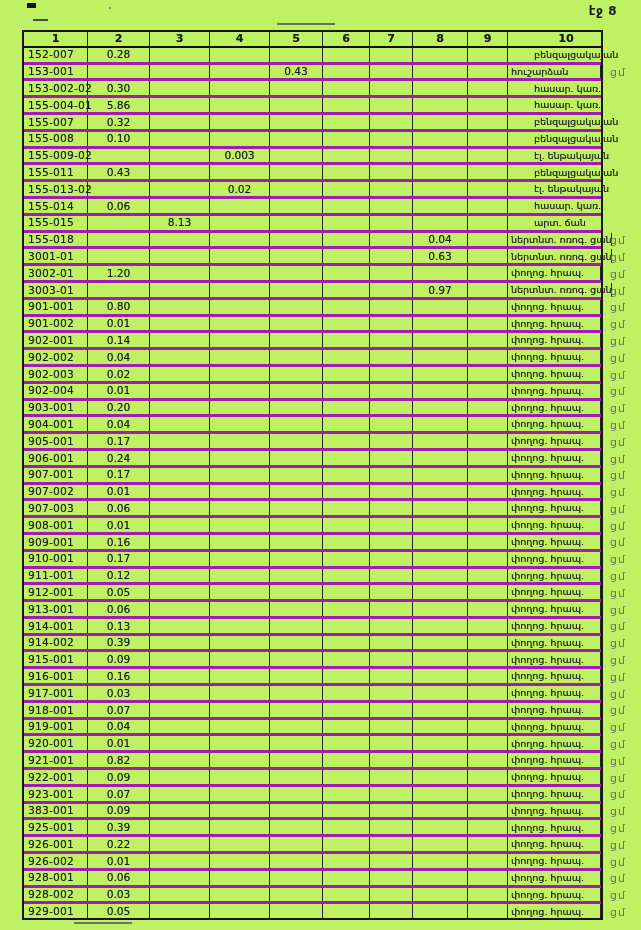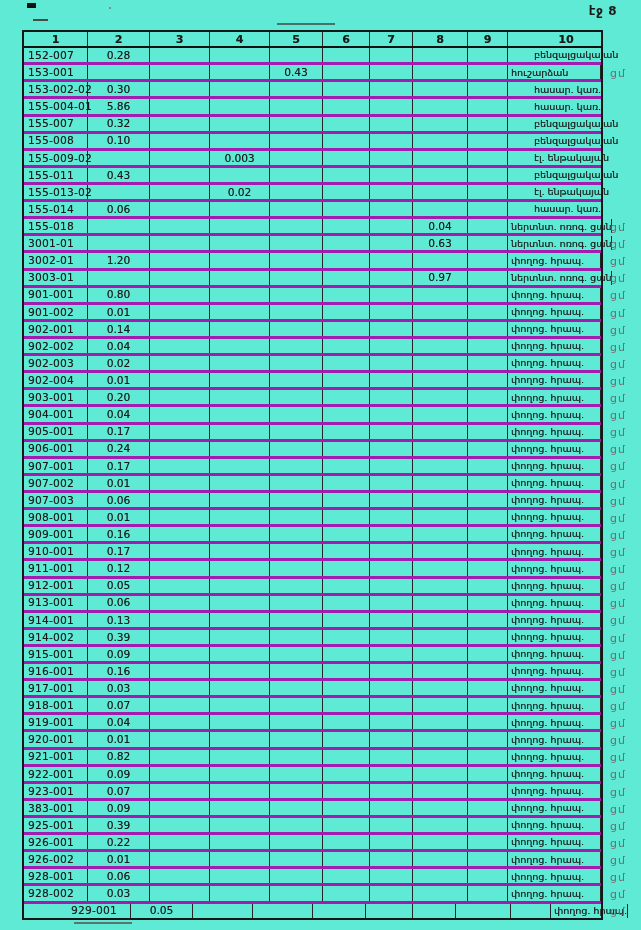--- a/index.html
+++ b/index.html
@@ -6,21 +6,21 @@
   body{
     width:641px;height:930px;
     background:#ffffff;
     font-family:"DejaVu Sans", sans-serif;
     color:#1a1a1a;
     overflow:hidden;
   }
   .page{
     position:relative;
     width:641px;height:930px;
-    background:#5eead4;
+    background:#bef264;
   }
   .page-label{
     position:absolute;
     top:4px;right:24px;
     font-size:12px;
     font-weight:700;
     letter-spacing:0.5px;
   }
   
   .speck{position:absolute;pointer-events:none;}
@@ -41,21 +41,21 @@
     overflow:visible;
   }
   .row{
     flex:1;
     display:grid;
     grid-template-columns:64px 62px 60px 60px 53px 47px 43px 55px 40px 1fr;
     border-bottom:3px solid #a21caf;
     position:relative;
     min-height:0;
   }
-  .row:last-child{border-bottom:none;padding-left:43px;}
+  .row:last-child{border-bottom:none;}
   .row.header{border-bottom:2px solid #111;}
   .cell{
     box-sizing:border-box;
     border-right:1px solid #262626;
     display:flex;
     align-items:center;
     justify-content:center;
     font-size:10.5px;
     line-height:1;
     white-space:nowrap;
@@ -229,20 +229,32 @@
         <div class="cell num"></div>
         <div class="cell num"></div>
         <div class="cell num"></div>
         <div class="cell num"></div>
         <div class="cell num"></div>
         <div class="cell num"></div>
         <div class="cell num"></div>
         <div class="cell use">հասար. կառ.</div>
       </div>
       <div class="row">
+        <div class="cell code">155-015</div>
+        <div class="cell num"></div>
+        <div class="cell num">8.13</div>
+        <div class="cell num"></div>
+        <div class="cell num"></div>
+        <div class="cell num"></div>
+        <div class="cell num"></div>
+        <div class="cell num"></div>
+        <div class="cell num"></div>
+        <div class="cell use">արտ. ճան</div>
+      </div>
+      <div class="row">
         <div class="cell code">155-018</div>
         <div class="cell num"></div>
         <div class="cell num"></div>
         <div class="cell num"></div>
         <div class="cell num"></div>
         <div class="cell num"></div>
         <div class="cell num"></div>
         <div class="cell num">0.04</div>
         <div class="cell num"></div>
         <div class="cell use">ներտնտ. ոռոգ. ցան</div>

